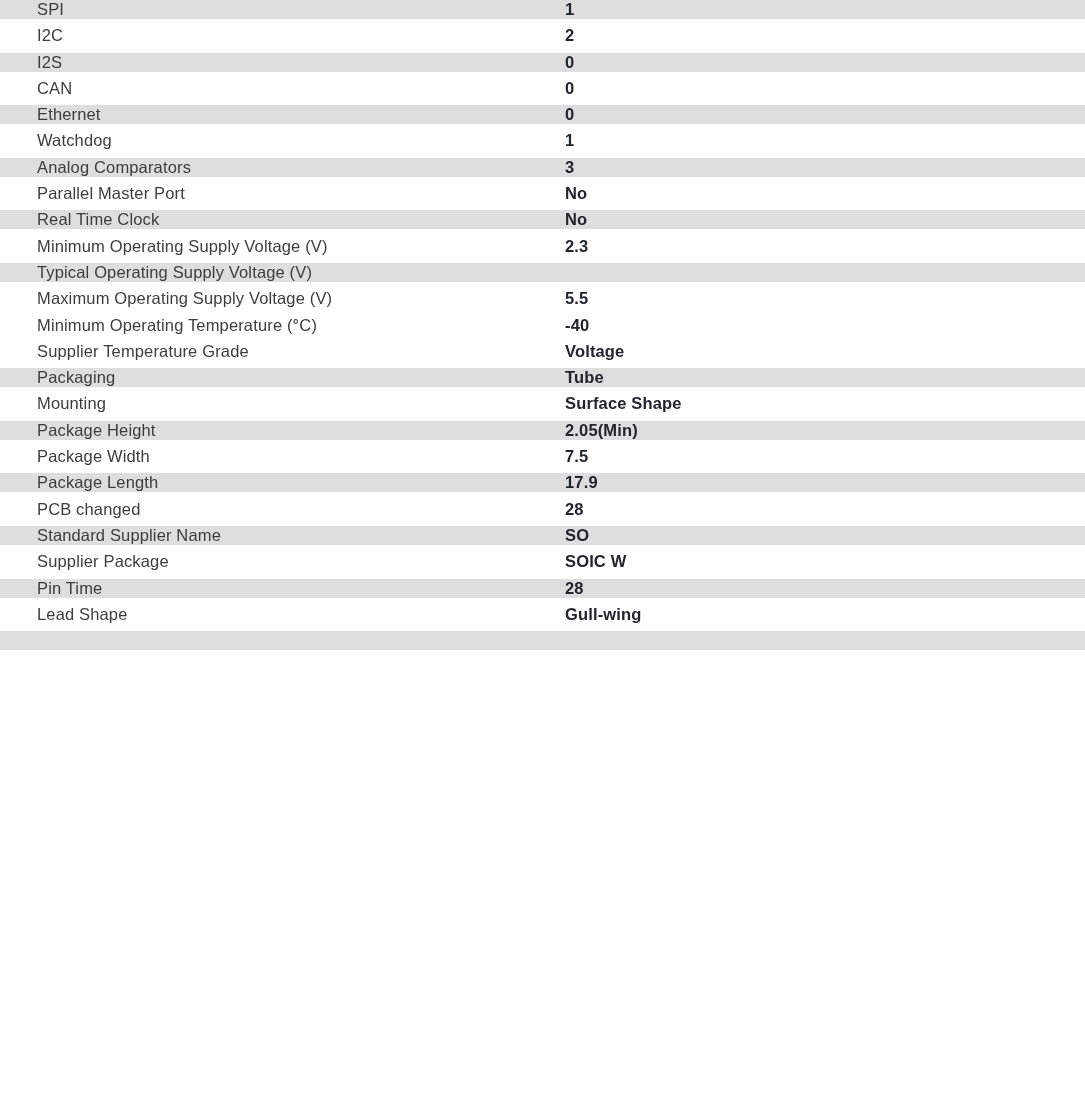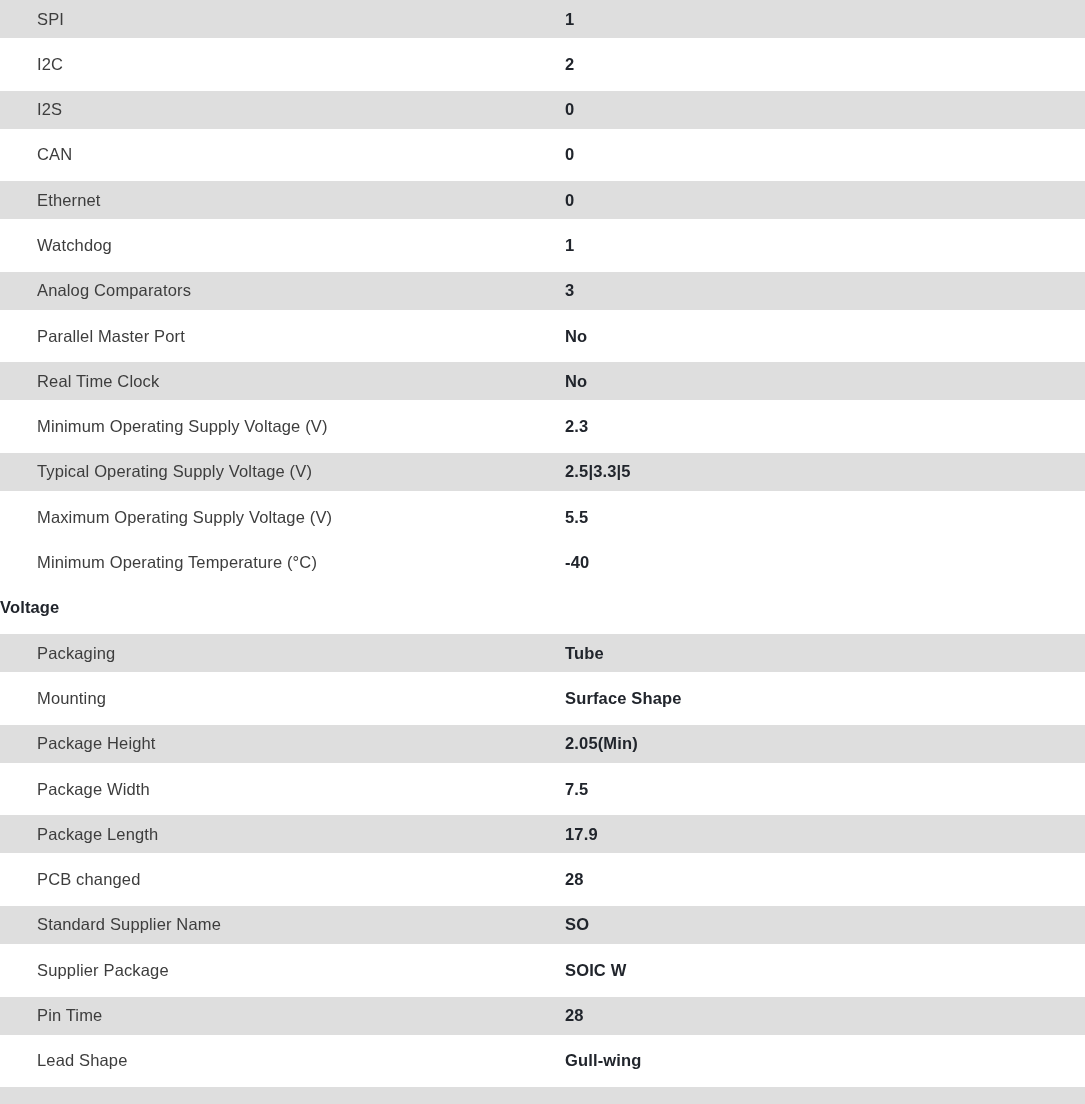--- a/index.html
+++ b/index.html
@@ -13,21 +13,21 @@
     width: 1085px;
     height: 1104px;
     overflow: hidden;
   }
   .spec-table {
     width: 1085px;
   }
   .spec-row {
     display: flex;
     align-items: center;
-    height: 38px;
+    height: 19px;
     margin-bottom: 7.3px;
     width: 100%;
   }
   .spec-row.striped {
     background: var(--stripe, #dedede);
   }
   .spec-label {
     width: 565px;
     padding-left: 37px;
     flex: 0 0 565px;
@@ -97,36 +97,36 @@
     <div class="spec-value">No</div>
   </div>
 
   <div class="spec-row">
     <div class="spec-label">Minimum Operating Supply Voltage (V)</div>
     <div class="spec-value">2.3</div>
   </div>
 
   <div class="spec-row striped">
     <div class="spec-label">Typical Operating Supply Voltage (V)</div>
-    <div class="spec-value">2.5|3.3|5</div>
   </div>
 
   <div class="spec-row">
     <div class="spec-label">Maximum Operating Supply Voltage (V)</div>
     <div class="spec-value">5.5</div>
   </div>
 
 
   <div class="spec-row">
     <div class="spec-label">Minimum Operating Temperature (°C)</div>
     <div class="spec-value">-40</div>
   </div>
 
 
   <div class="spec-row">
+    <div class="spec-label">Supplier Temperature Grade</div>
     <div class="spec-value">Voltage</div>
   </div>
 
   <div class="spec-row striped">
     <div class="spec-label">Packaging</div>
     <div class="spec-value">Tube</div>
   </div>
 
   <div class="spec-row">
     <div class="spec-label">Mounting</div>

